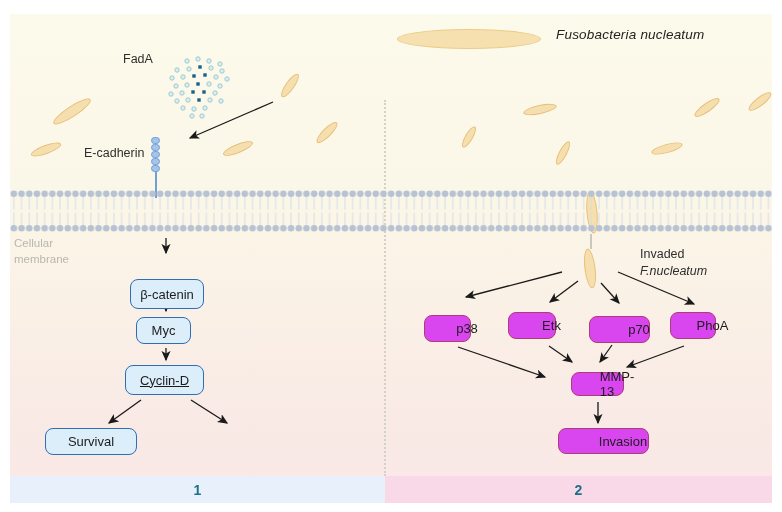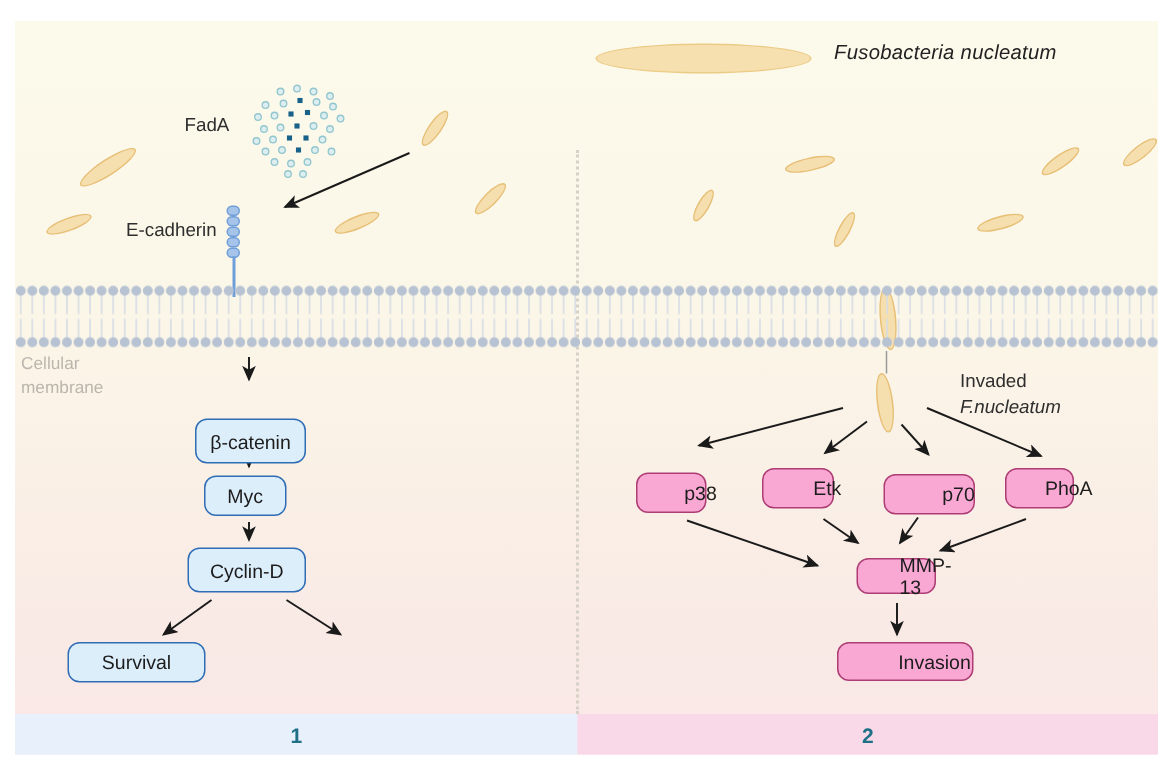--- a/index.html
+++ b/index.html
@@ -13,21 +13,21 @@
   .bact-big{background:#f6e0b0;border:1px solid #eccb87;}
   .title{position:absolute;left:556px;top:27px;width:170px;font-size:13.5px;font-weight:normal;
     font-style:italic;color:#222;letter-spacing:.2px;}
   .lbl{position:absolute;font-size:12.5px;color:#2e2e2e;}
   .lbl-gray{position:absolute;font-size:11.5px;color:#bab6ae;line-height:1.35;}
   .lbl-invaded{position:absolute;font-size:12.5px;color:#2e2e2e;line-height:1.35;}
   .lbl-invaded .it{font-style:italic;}
   .node{position:absolute;display:flex;align-items:center;justify-content:center;
     font-size:13px;color:#1c1c1c;border-radius:8px;box-sizing:border-box;}
   .node.blue{background:#ddeefb;border:1.6px solid #2f6db5;}
-  .node.pink{background:#f9a8d4;border:1.6px solid #ad3d74;padding-left:39px;}
+  .node.pink{background:#d946ef;border:1.6px solid #ad3d74;padding-left:39px;}
   .band{position:absolute;top:476px;height:27px;display:flex;align-items:center;
     justify-content:center;font-size:14px;font-weight:bold;color:#1d7086;}
   .band1{left:10px;width:375px;background:#e7f0fb;}
   .band2{left:385px;width:387px;background:#f9d8e8;}
   .ecad-bead{position:absolute;width:9px;height:7px;border-radius:4px;
     background:#a6c4ea;border:1px solid #6f9ed9;box-sizing:border-box;}
   .ecad-stem{position:absolute;left:155px;top:171px;width:2px;height:27px;background:#6f9ed9;}
   svg{position:absolute;}
 </style>
 </head>
@@ -137,34 +137,34 @@
       <line x1="618" y1="272" x2="694" y2="304" marker-end="url(#ah)"></line>
       <line x1="458" y1="347" x2="545" y2="377" marker-end="url(#ah)"></line>
       <line x1="549" y1="346" x2="572" y2="362" marker-end="url(#ah)"></line>
       <line x1="612" y1="345" x2="600" y2="362" marker-end="url(#ah)"></line>
       <line x1="684" y1="346" x2="627" y2="367" marker-end="url(#ah)"></line>
       <line x1="598" y1="402" x2="598" y2="423" marker-end="url(#ah)"></line>
     </g>
   </svg>
 
   <div class="title">Fusobacteria nucleatum</div>
-  <div class="lbl" style="left:123px;top:76px;">FadA</div>
+  <div class="lbl" style="left:123px;top:52px;">FadA</div>
   <div class="lbl" style="left:84px;top:146px;">E-cadherin</div>
   <div class="lbl-gray" style="left:14px;top:236px;">
     <div>Cellular</div>
     <div>membrane</div>
   </div>
   <div class="lbl-invaded" style="left:640px;top:246px;">
     <div>Invaded</div>
     <div class="it">F.nucleatum</div>
   </div>
 
   <div class="node blue" style="left:130px;top:259px;width:74px;height:30px;margin-top:20px;">β-catenin</div>
   <div class="node blue" style="left:136px;top:317px;width:55px;height:27px;">Myc</div>
-  <div class="node blue" style="left:125px;top:365px;width:79px;height:30px;">Cyclin-D</div>
+  <div class="node blue" style="left:125px;top:365px;width:79px;height:30px;text-decoration:underline;">Cyclin-D</div>
   <div class="node blue" style="left:45px;top:428px;width:92px;height:27px;">Survival</div>
 
   <div class="node pink" style="left:424px;top:315px;width:47px;height:27px;">p38</div>
   <div class="node pink" style="left:508px;top:312px;width:48px;height:27px;">Etk</div>
   <div class="node pink" style="left:589px;top:316px;width:61px;height:27px;">p70</div>
   <div class="node pink" style="left:670px;top:312px;width:46px;height:27px;">PhoA</div>
   <div class="node pink" style="left:571px;top:372px;width:53px;height:24px;">MMP-13</div>
   <div class="node pink" style="left:558px;top:428px;width:91px;height:26px;">Invasion</div>
 
   <div class="band band1">

